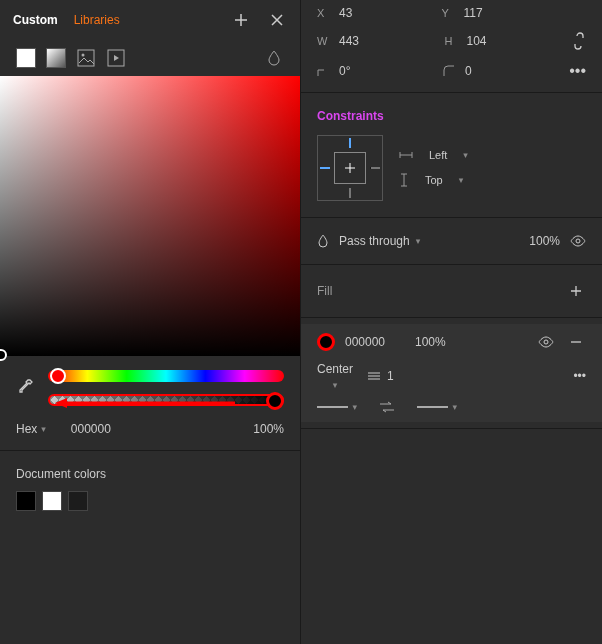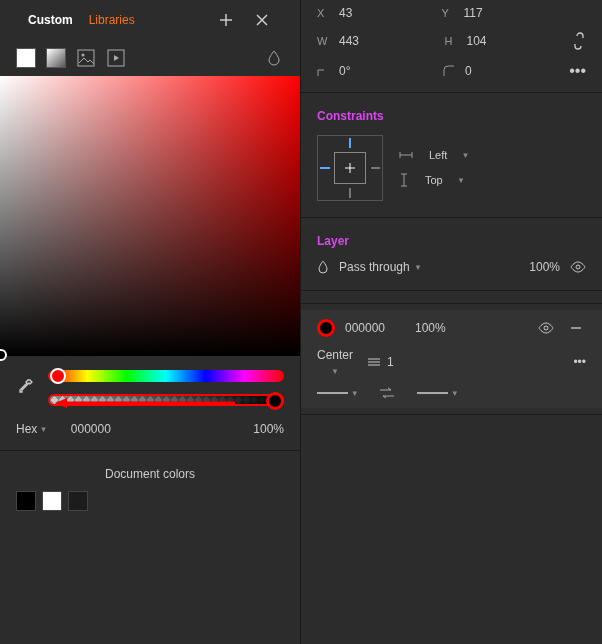--- a/index.html
+++ b/index.html
@@ -1,19 +1,19 @@
 <!DOCTYPE html>
 <html><head>
 <meta charset="utf-8">
 <style>
 *{margin:0;padding:0;box-sizing:border-box;font-family:-apple-system,BlinkMacSystemFont,'Segoe UI',sans-serif;}
 body{background:#2c2c2c;color:#fff;width:602px;height:644px;overflow:hidden;display:flex;}
 .left{width:300px;background:#2c2c2c;display:flex;flex-direction:column;}
 .right{width:302px;background:#2c2c2c;display:flex;flex-direction:column;border-left:1px solid #1a1a1a;}
-.tabs{display:flex;align-items:center;padding:10px 28px;gap:16px;}
+.tabs{display:flex;align-items:center;padding:10px 13px;gap:16px;}
 .tab{font-size:12px;color:#f97316;cursor:pointer;}
 .tab.active{color:#fff;font-weight:600;}
 .tab-spacer{flex:1;}
 .icon-btn{width:20px;height:20px;display:flex;align-items:center;justify-content:center;cursor:pointer;color:#ccc;}
 .fill-types{display:flex;align-items:center;padding:8px 16px;gap:10px;}
 .fill-type{width:20px;height:20px;cursor:pointer;display:flex;align-items:center;justify-content:center;}
 .ft-solid{background:#fff;border:1px solid #555;}
 .ft-grad{background:linear-gradient(135deg,#fff,#555);border:1px solid #555;}
 .ft-spacer{flex:1;}
 .color-area{margin:0 0 0 0;width:300px;height:280px;background:linear-gradient(to bottom,transparent 0%,#000 100%),linear-gradient(to right,#fff 0%,#ff0000 100%);position:relative;cursor:crosshair;}
@@ -25,21 +25,21 @@
 .hue-handle{position:absolute;left:2px;top:-2px;width:16px;height:16px;border-radius:50%;background:#ff0000;border:2px solid #fff;}
 .alpha-bar{height:12px;border-radius:6px;position:relative;cursor:pointer;background-image:linear-gradient(to right, transparent,#000),linear-gradient(45deg,#888 25%,transparent 25%),linear-gradient(-45deg,#888 25%,transparent 25%),linear-gradient(45deg,transparent 75%,#888 75%),linear-gradient(-45deg,transparent 75%,#888 75%);background-size:100% 100%,8px 8px,8px 8px,8px 8px,8px 8px;background-color:#ccc;border:2px solid #ff0000;}
 .alpha-handle{position:absolute;right:-2px;top:-4px;width:18px;height:18px;border-radius:50%;background:#000;border:3px solid #ff0000;}
 .arrow-anno{position:absolute;left:5px;top:2px;}
 .hex-row{display:flex;align-items:center;padding:8px 16px;gap:10px;font-size:12px;color:#ccc;}
 .hex-label{display:flex;align-items:center;gap:4px;cursor:pointer;}
 .hex-input{background:transparent;border:none;color:#ccc;font-size:12px;width:70px;text-align:center;}
 .hex-opacity{color:#ccc;margin-left:auto;}
 .divider{height:1px;background:#1a1a1a;margin:6px 0;}
 .doc-colors{padding:10px 16px;}
-.doc-title{font-size:12px;color:#ccc;margin-bottom:10px;text-align:center;}
+.doc-title{font-size:12px;color:#ccc;margin-bottom:10px;}
 .swatches{display:flex;gap:6px;}
 .swatch{width:20px;height:20px;cursor:pointer;border:1px solid #444;}
 .prop-row{display:flex;align-items:center;padding:6px 16px;gap:10px;}
 .prop-label{font-size:11px;color:#999;width:14px;}
 .prop-val{font-size:12px;color:#ccc;background:transparent;border:none;width:46px;}
 .prop-cell{display:flex;align-items:center;gap:8px;flex:1;}
 .more-icon{margin-left:auto;color:#ccc;cursor:pointer;}
 .section{padding:10px 16px;}
 .section-title{font-size:12px;color:#d946ef;font-weight:600;margin-bottom:12px;}
 .section-head{display:flex;align-items:center;padding:10px 16px;}
@@ -235,41 +235,50 @@
               <path d="M5 1v12M2 1h6M2 13h6" stroke="#999" fill="none"></path>
             </svg>
             <span>Top</span>
             <span class="chev">▾</span>
           </div>
       </div>
     </div>
   </div>
   <div class="divider"></div>
   <div class="section">
-    <div class="section-title">Layer</div>
     <div class="layer-row">
       <span>
           <svg width="12" height="14" viewBox="0 0 12 14">
             <path d="M6 1C6 1 2 6 2 9a4 4 0 008 0c0-3-4-8-4-8z" stroke="#ccc" fill="none"></path>
           </svg>
         </span>
       <span class="blend-sel">
           <span>Pass through</span>
           <span class="chev">▾</span>
         </span>
       <input class="opacity-val" value="100%" style="">
       <span class="eye">
           <svg width="16" height="12" viewBox="0 0 16 12">
             <path d="M8 1C4 1 1 6 1 6s3 5 7 5 7-5 7-5-3-5-7-5z" stroke="#ccc" fill="none"></path>
             <circle cx="8" cy="6" r="2" stroke="#ccc" fill="none"></circle>
           </svg>
         </span>
     </div>
   </div>
   <div class="divider"></div>
+  <div class="section-head">
+    <span class="fill-label">Fill</span>
+    <span class="head-icons">
+        <span class="icon-btn">
+          <svg width="12" height="12" viewBox="0 0 12 12">
+            <path d="M6 1v10M1 6h10" stroke="#ccc" stroke-width="1.3"></path>
+          </svg>
+        </span>
+      </span>
+  </div>
   <div class="divider"></div>
   <div class="stroke-body">
     <div class="stroke-row1">
       <span class="stroke-swatch"></span>
       <input class="stroke-hex" value="000000" style="">
       <input class="stroke-op" value="100%" style="">
       <span style="margin-left:auto;display:flex;gap:12px;align-items:center;">
         <span class="eye">
             <svg width="16" height="12" viewBox="0 0 16 12">
               <path d="M8 1C4 1 1 6 1 6s3 5 7 5 7-5 7-5-3-5-7-5z" stroke="#ccc" fill="none"></path>

